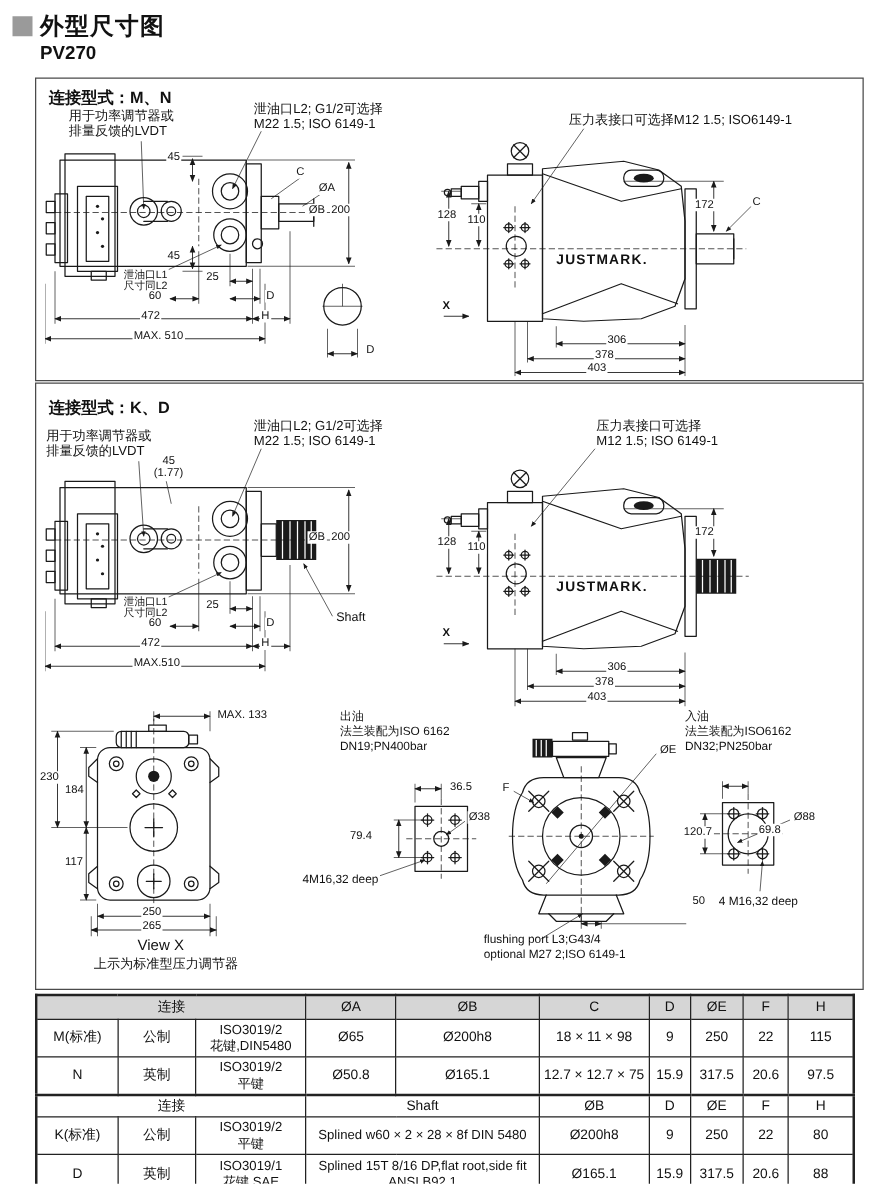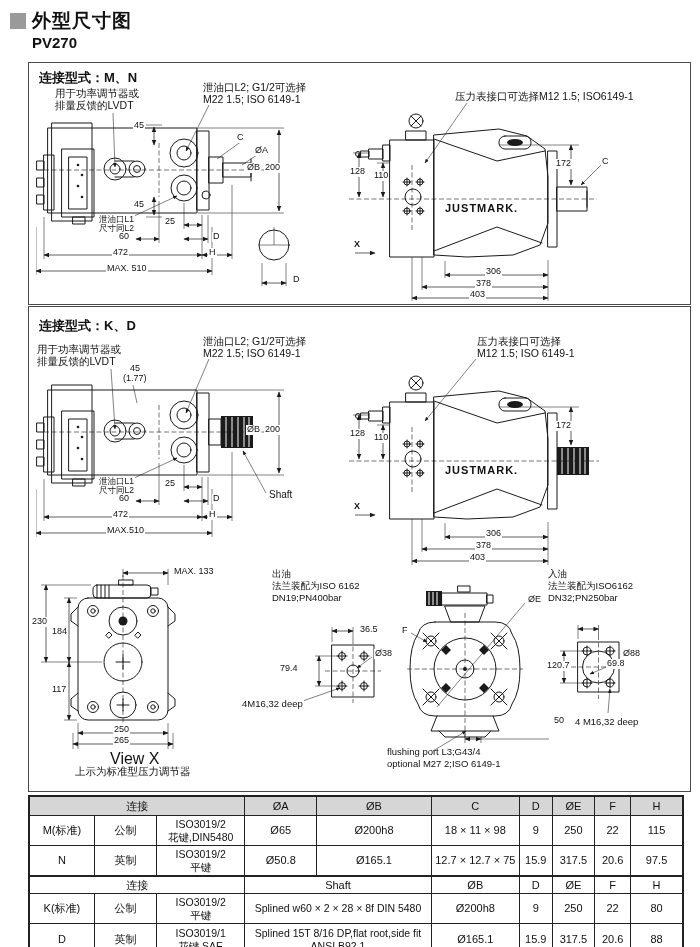--- a/index.html
+++ b/index.html
@@ -447,21 +447,21 @@
         <line x1="47" y1="168" x2="137" y2="168" marker-start="url(#ar)" marker-end="url(#ar)"></line>
         <line x1="42" y1="179" x2="142" y2="179" marker-start="url(#ar)" marker-end="url(#ar)"></line>
       </g>
     </svg>
     <span class="dim" style="left:142px;top:2px;">MAX. 133</span>
     <span class="dim" style="left:0px;top:52px;">230</span>
     <span class="dim" style="left:20px;top:62px;">184</span>
     <span class="dim" style="left:20px;top:120px;">117</span>
     <span class="dim" style="left:82px;top:160px;">250</span>
     <span class="dim" style="left:82px;top:171px;">265</span>
-    <span class="dim" style="left:78px;top:185px;font-size:16px;">View X</span>
+    <span class="dim" style="left:78px;top:185px;font-size:12px;">View X</span>
   </div>
   <div class="ann" style="left:46px;top:458px;text-align:right;">上示为标准型压力调节器</div>
 
   <div class="ann sm" style="left:243px;top:262px;">出油</div>
   <div class="ann sm" style="left:243px;top:274px;">法兰装配为ISO 6162</div>
   <div class="ann sm" style="left:243px;top:286px;">DN19;PN400bar</div>
   <div class="diag" style="left:212px;top:278px;width:175px;height:140px;">
     <svg width="175" height="140" viewBox="0 0 175 140">
       <g class="s">
         <rect x="91" y="60" width="42" height="52"></rect>
@@ -592,21 +592,21 @@
           <line x1="14" y1="84" x2="38" y2="84"></line>
         <line x1="86" y1="57" x2="44" y2="75" marker-end="url(#ar)"></line>
         <line x1="62" y1="114" x2="64" y2="90" marker-end="url(#ar)"></line>
       </g>
       <g class="d">
         <line x1="32" y1="30" x2="52.5" y2="30" marker-start="url(#ar)" marker-end="url(#ar)"></line>
         <line x1="18" y1="52" x2="18" y2="84" marker-start="url(#ar)" marker-end="url(#ar)"></line>
       </g>
     </svg>
     <span class="dim" style="left:60px;top:24px;margin-top:36px;">69.8</span>
-    <span class="dim" style="left:76px;top:50px;text-align:center;">Ø88</span>
+    <span class="dim" style="left:88px;top:50px;text-align:center;">Ø88</span>
     <span class="dim" style="left:0px;top:62px;">120.7</span>
     <span class="dim" style="left:28px;top:118px;font-size:9.5px;">4 M16,32 deep</span>
   </div>
 
   <svg class="ovl" width="661" height="484">
     <g class="t">
       <line x1="82" y1="62" x2="86" y2="122" marker-end="url(#ar)"></line>
       <line x1="180" y1="52" x2="157" y2="106" marker-end="url(#ar)"></line>
       <line x1="447" y1="52" x2="396" y2="114" marker-end="url(#ar)"></line>
       <line x1="104" y1="78" x2="108" y2="96"></line>

